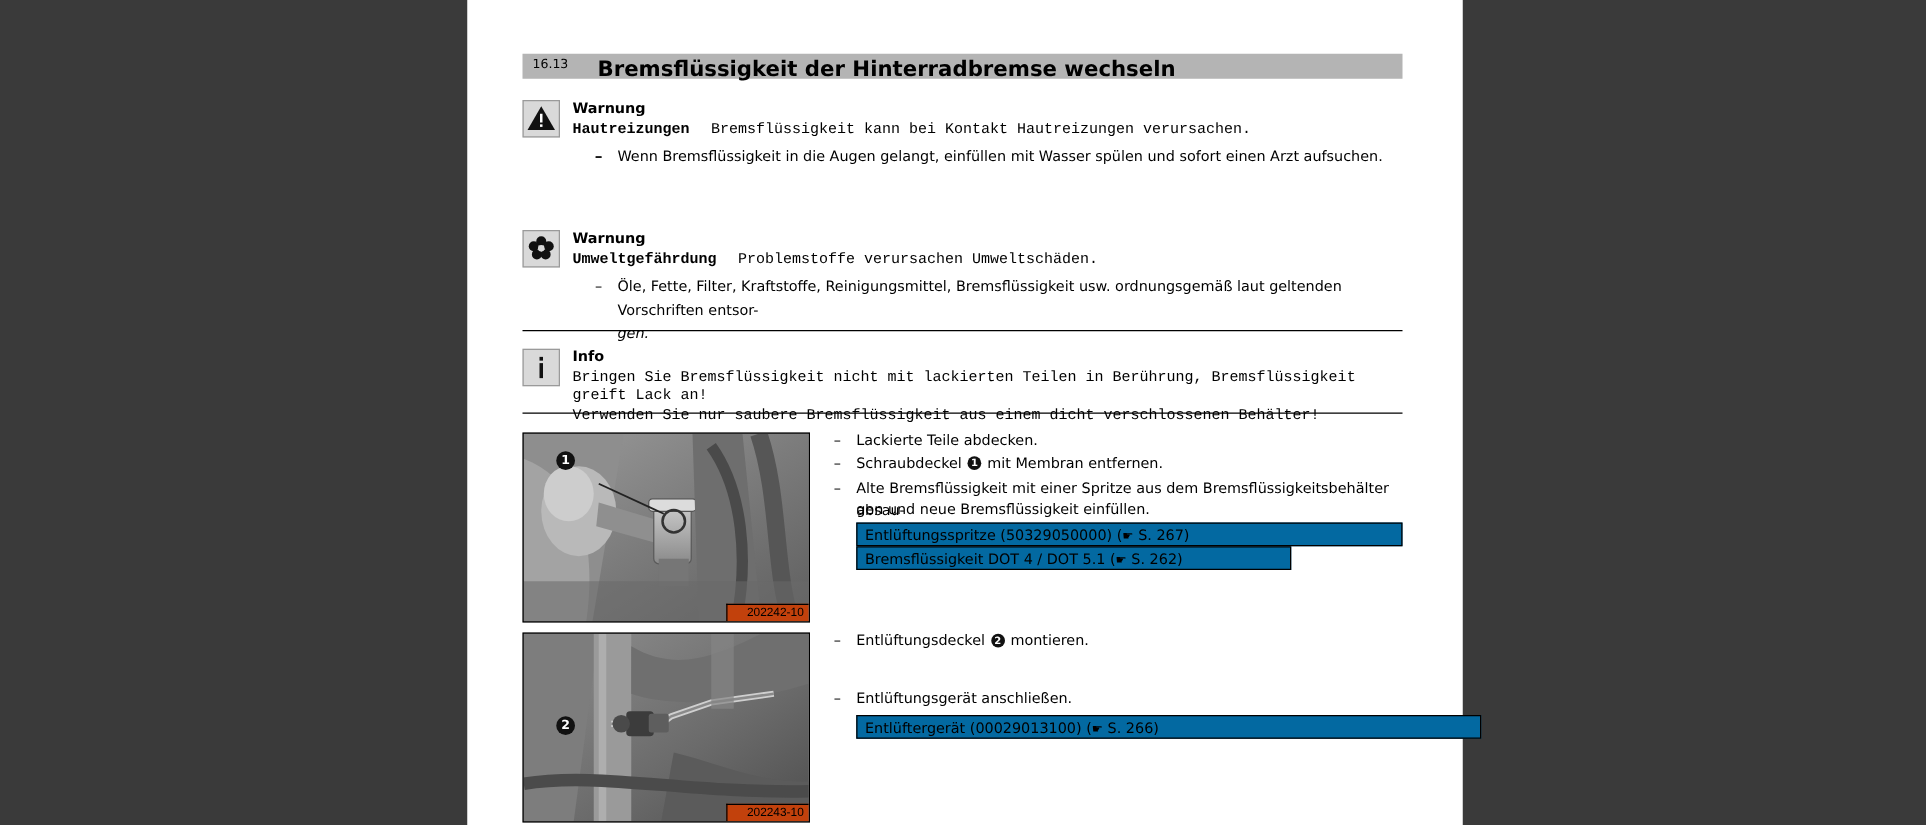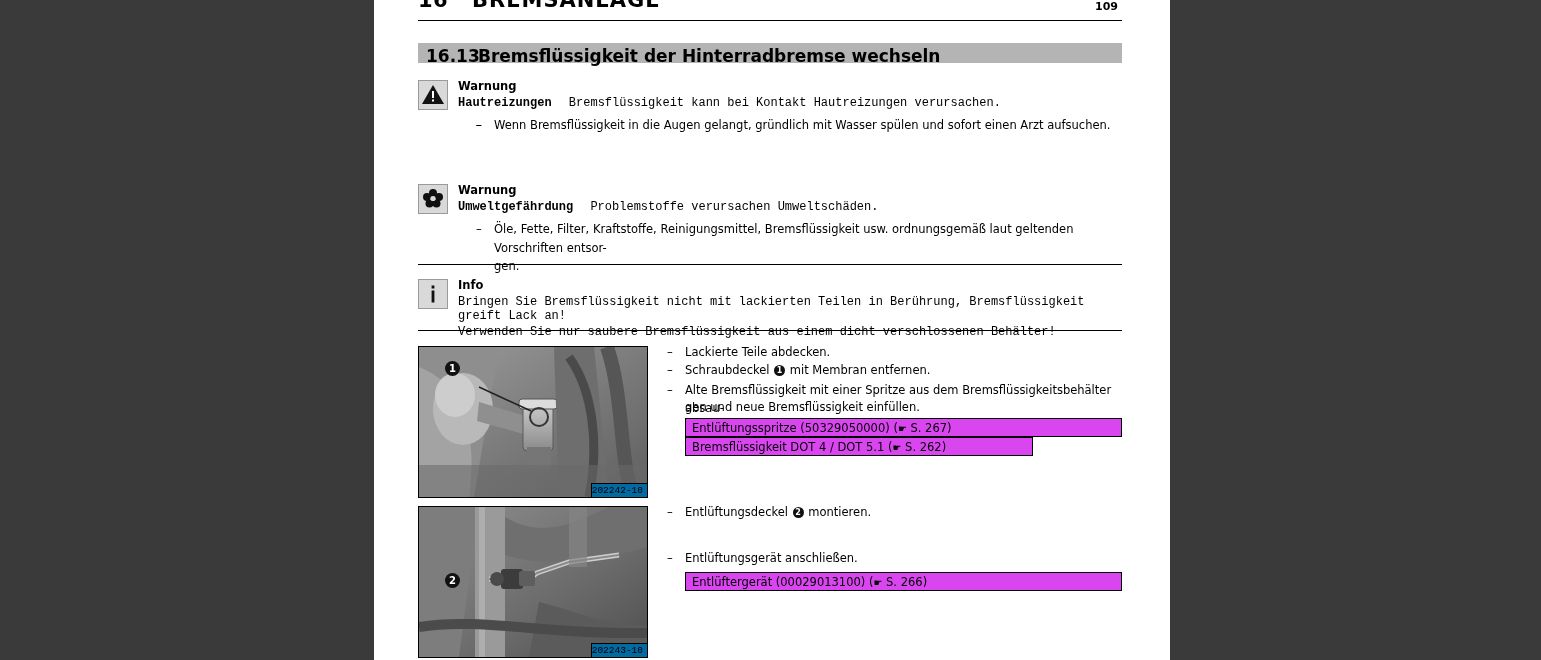--- a/index.html
+++ b/index.html
@@ -80,22 +80,22 @@
   .section-bar {
     position: absolute;
     left: 44px; top: 43px;
     width: 704px;
     height: 20px;
     background: #b4b4b4;
   }
   .section-num {
     position: absolute;
     left: 8px; top: 3px;
-    font-size: 17px;
-    font-weight: bold;
+    font-size: 10px;
+    font-weight: normal;
   }
   .section-name {
     position: absolute;
     left: 60px; top: 3px;
     font-size: 17px;
     font-weight: bold;
   }
 
   
   .block {
@@ -154,26 +154,26 @@
     position: absolute;
     border: 1px solid #000;
     box-sizing: border-box;
     overflow: hidden;
     background: #8d8d8d;
   }
   .fig-caption {
     position: absolute;
     right: 0;
     bottom: 0;
-    background: #0369a1;
+    background: #c2410c;
     border-left: 1px solid #000;
     border-top: 1px solid #000;
     font-size: 9.5px;
-    padding: 1px 4px 1px 0;
-    font-family: Liberation Mono, monospace;
+    padding: 1px 4px 1px 16px;
+    font-family: Liberation Sans, sans-serif;
   }
   .callout {
     position: absolute;
     width: 15px; height: 15px;
     border-radius: 50%;
     background: #111;
     color: #fff;
     font-size: 10px;
     line-height: 15px;
     text-align: center;
@@ -204,45 +204,39 @@
     position: absolute;
     left: 0;
     top: 0;
   }
   .spec-box {
     position: absolute;
     border: 1px solid #000;
     box-sizing: border-box;
     font-size: 11.5px;
     padding: 2px 6px;
-    background: #d946ef;
+    background: #0369a1;
     height: 19px;
     line-height: 15px;
     white-space: nowrap;
   }
   .ref-arrow {
     font-size: 10px;
   }
 </style>
 </head>
 <body>
 
 <div class="screen">
 
   <div class="band-left"></div>
   <div class="band-right"></div>
 
   <div class="page">
 
-    <div class="pg-header">
-      <div class="chapter-num">16</div>
-      <div class="chapter-title">BREMSANLAGE</div>
-      <div class="page-number">109</div>
-      <div class="header-rule"></div>
-    </div>
 
     <div class="section-bar">
       <span class="section-num">16.13</span>
       <span class="section-name">Bremsflüssigkeit der Hinterradbremse wechseln</span>
     </div>
 
     <div class="block" style="top:80px;">
       <div class="icon-box" style="top:0;">
         <svg width="28" height="28" viewBox="0 0 28 28">
           <polygon points="14,4 25,23 3,23" fill="#111"></polygon>
@@ -251,21 +245,21 @@
         </svg>
       </div>
       <div class="blk-title" style="top:-1px;">Warnung</div>
       <div class="blk-lead" style="top:16px;">
         <b>Hautreizungen</b>
         <span style="display:inline-block;width:10px;"></span><span>Bremsflüssigkeit kann bei Kontakt Hautreizungen verursachen.</span>
       </div>
       <div class="bullets" style="top:36px;">
         <div class="bullet"><span class="dash">–</span></div>
         <div class="bullet"><span class="dash">–</span></div>
-        <div class="bullet"><span class="dash">–</span><span>Wenn Bremsflüssigkeit in die Augen gelangt, gründlich mit Wasser spülen und sofort einen Arzt aufsuchen.</span></div>
+        <div class="bullet"><span class="dash">–</span><span>Wenn Bremsflüssigkeit in die Augen gelangt, einfüllen mit Wasser spülen und sofort einen Arzt aufsuchen.</span></div>
       </div>
     </div>
 
     <div class="block" style="top:184px;">
       <div class="icon-box" style="top:0;">
         <svg width="28" height="28" viewBox="0 0 28 28">
           <g fill="#111">
             <circle cx="14" cy="8" r="4"></circle>
             <circle cx="8" cy="12" r="4"></circle>
             <circle cx="20" cy="12" r="4"></circle>
@@ -275,21 +269,21 @@
           <circle cx="14" cy="13.5" r="2.6" fill="#d9d9d9"></circle>
         </svg>
       </div>
       <div class="blk-title" style="top:-1px;">Warnung</div>
       <div class="blk-lead" style="top:16px;">
         <b>Umweltgefährdung</b>
         <span style="display:inline-block;width:10px;"></span><span>Problemstoffe verursachen Umweltschäden.</span>
       </div>
       <div class="bullets" style="top:36px;">
         <div class="bullet"><span class="dash">–</span><span>Öle, Fette, Filter, Kraftstoffe, Reinigungsmittel, Bremsflüssigkeit usw. ordnungsgemäß laut geltenden Vorschriften entsor-</span></div>
-        <div class="bullet" style="padding-left:36px;"><span>gen.</span></div>
+        <div class="bullet" style="padding-left:36px;font-style:italic;"><span>gen.</span></div>
       </div>
     </div>
 
     <div class="hr-thin" style="top:264px;"></div>
 
     <div class="block" style="top:279px;">
       <div class="icon-box" style="top:0;">
         <svg width="28" height="28" viewBox="0 0 28 28">
           <rect x="12.6" y="5.5" width="2.8" height="3" fill="#111"></rect>
           <rect x="12.6" y="10.5" width="2.8" height="12" fill="#111"></rect>
@@ -398,19 +392,19 @@
       <span class="inline-cal">2</span>
       <span>montieren.</span>
     </div>
 
 
     <div class="instr" style="left:293px; top:550px; width:450px;">
       <span class="dash">–</span>
       <span>Entlüftungsgerät anschließen.</span>
     </div>
 
-    <div class="spec-box" style="left:311px; top:572px; width:437px;">
+    <div class="spec-box" style="left:311px; top:572px; width:500px;">
       <span>Entlüftergerät (00029013100)</span>
       <span>(<span class="ref-arrow">☛</span> <span>S. 266</span>)</span>
     </div>
 
   </div>
 </div>
 
 </body></html>

